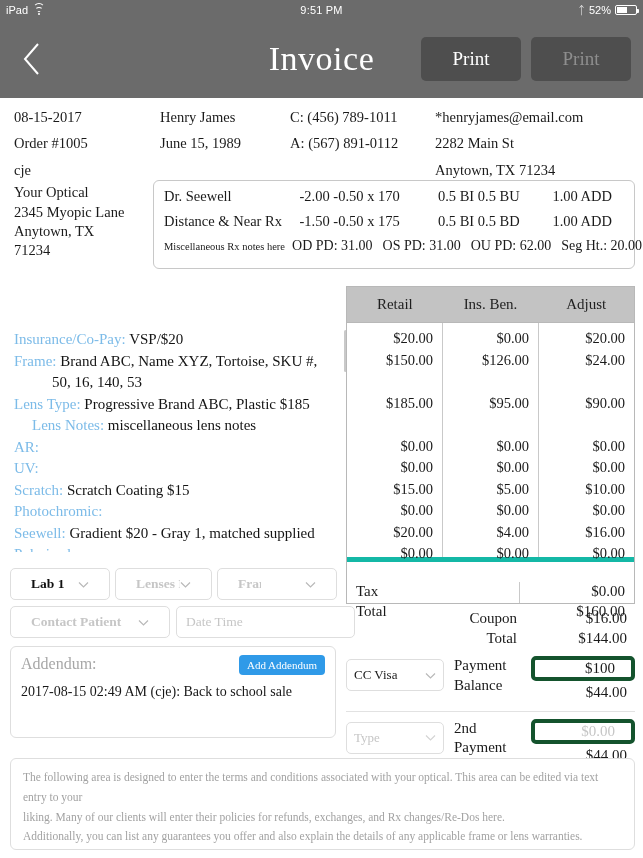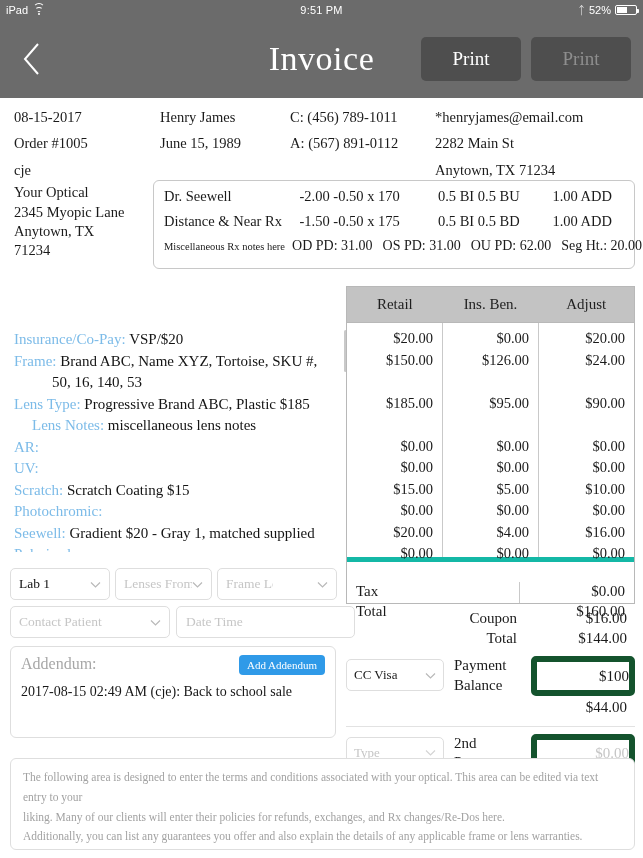--- a/index.html
+++ b/index.html
@@ -162,22 +162,22 @@
   .coupon-block {
     position: absolute; left: 346px; top: 608px; width: 289px; font-size: 15px;
   }
   .cp-row { display: flex; line-height: 1.34; }
   .cp-row .k { flex: 1; text-align: right; padding-right: 32px; }
   .cp-row .v { width: 86px; text-align: right; padding-right: 8px; }
 
   
   .sel {
     border: 1px solid #dedede; border-radius: 5px; background: #fff;
-    height: 32px; display: flex; align-items: center; padding: 0 8px;
-    font-size: 13.5px; position: absolute; cursor: pointer;
+    height: 32px; display: flex; align-items: center; padding: 0 20px;
+    font-size: 13.5px; position: absolute; cursor: pointer; font-weight: bold;
   }
   .sel .txt { flex: 1; white-space: nowrap; overflow: hidden; }
   .sel .txt.ph { color: #c6c6c6; }
   .sel .txt.on { color: #111; }
   .chev { width: 11px; height: 11px; flex: 0 0 auto; }
   .chev svg { display: block; }
 
   .txtfield {
     border: 1px solid #dedede; border-radius: 5px; background: #fff;
     height: 32px; display: flex; align-items: center; padding: 0 9px;
@@ -207,23 +207,23 @@
 
   
   .pay-block { position: absolute; left: 346px; top: 656px; width: 289px; }
   .pay-sel {
     border: 1px solid #dedede; border-radius: 5px; background: #fff;
     height: 32px; display: flex; align-items: center; padding: 12px 7px;
     font-size: 13px; cursor: pointer;
   }
   .pay-sel .txt { flex: 1; }
   .pay-input {
-    border: 6px solid #14532d; border-radius: 5px; height: 40px;
+    border: 4px solid #14532d; border-radius: 5px; height: 25px;
     display: flex; align-items: center; justify-content: flex-end;
-    padding-right: 0; font-size: 15px; background: #fff;
+    padding-right: 16px; font-size: 15px; background: #fff;
   }
   .pay-input.ph { color: #c6c6c6; }
   .pay-balance { font-size: 15px; padding-right: 8px; line-height: 1.5; }
   .pay-grid { display: flex; }
   .pay-grid .left-cell { width: 98px; flex: 0 0 98px; padding-top: 3px; }
   .pay-grid .mid-cell { flex: 1; padding-left: 10px; }
   .pay-grid .right-cell { width: 104px; flex: 0 0 104px; }
   .pay-sep {
     border-top: 1px solid #e2e2e2; margin: 7px 0 7px 0; width: 289px;
   }

